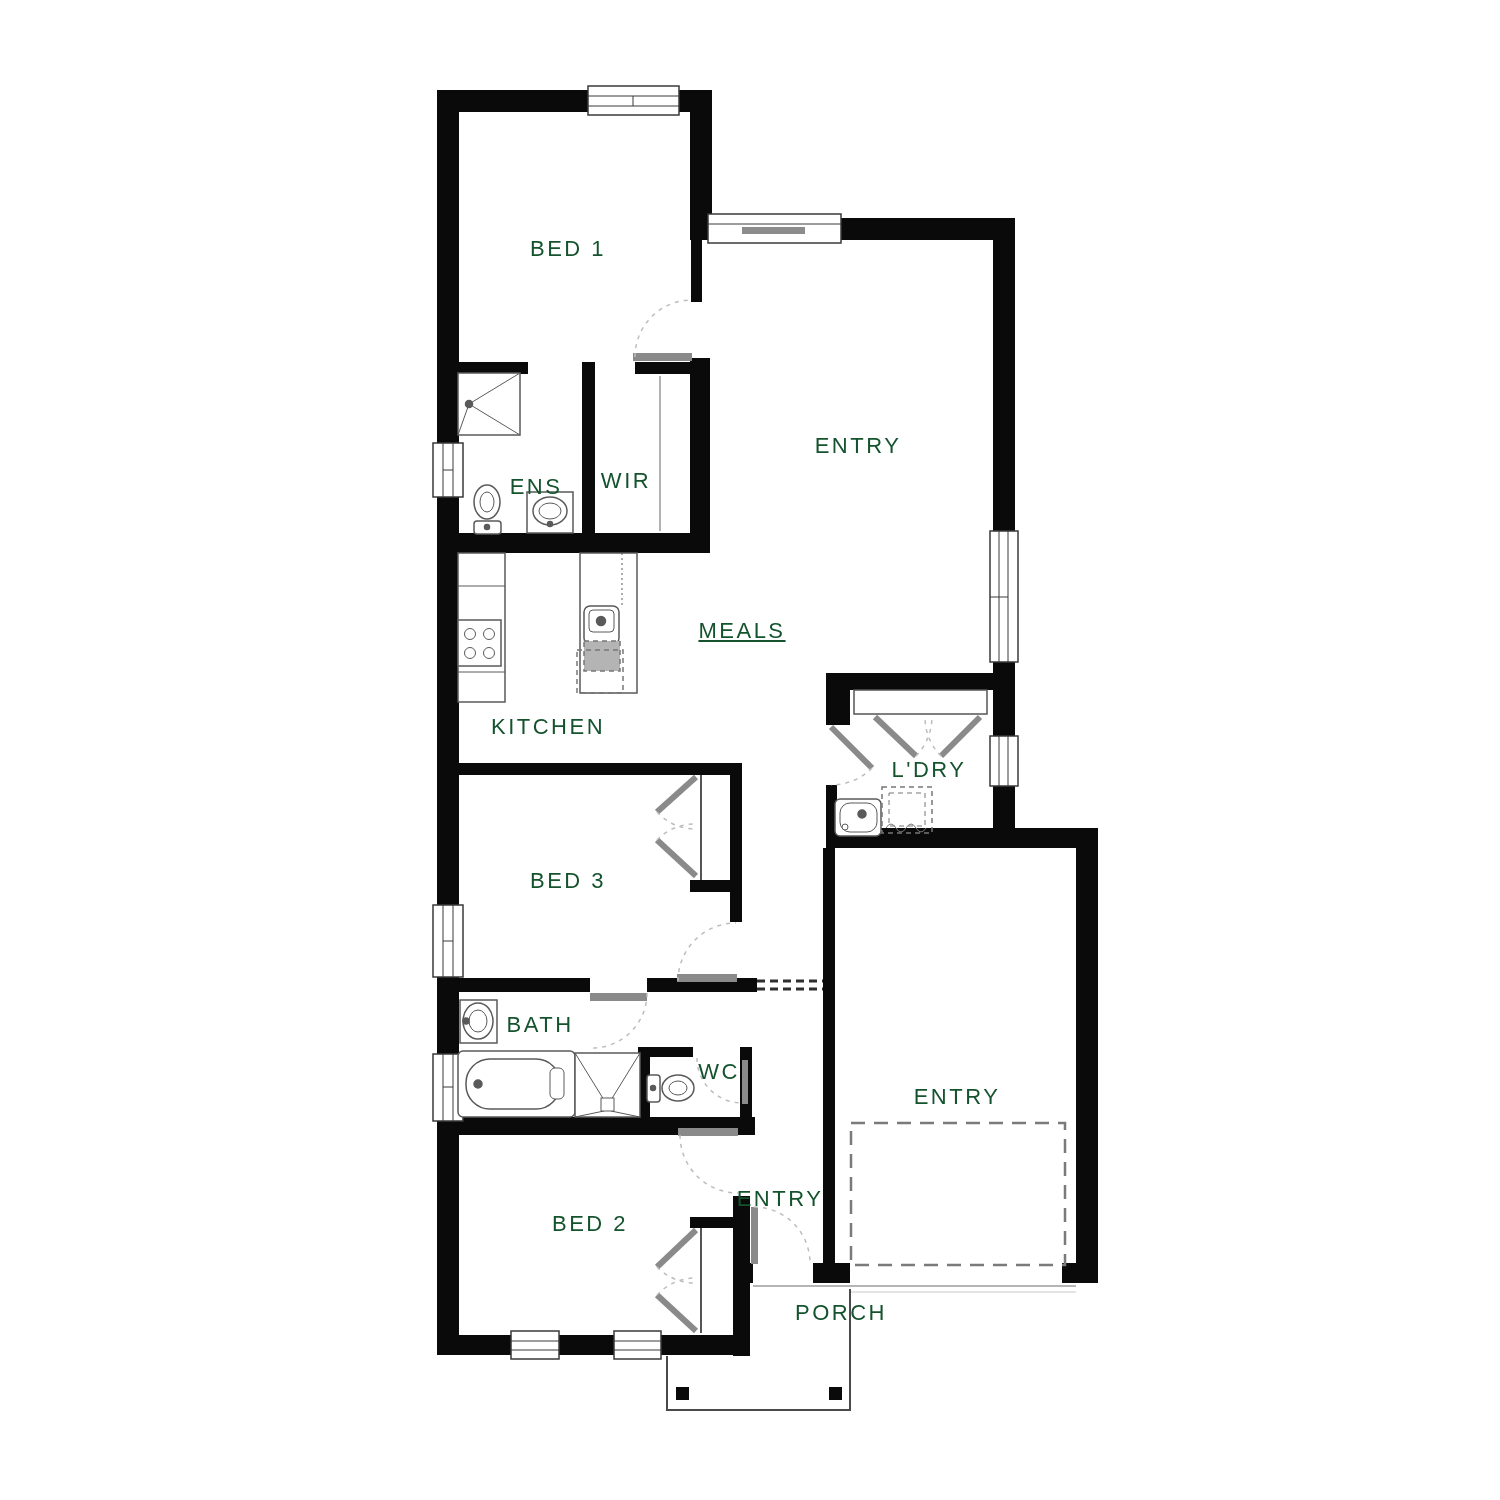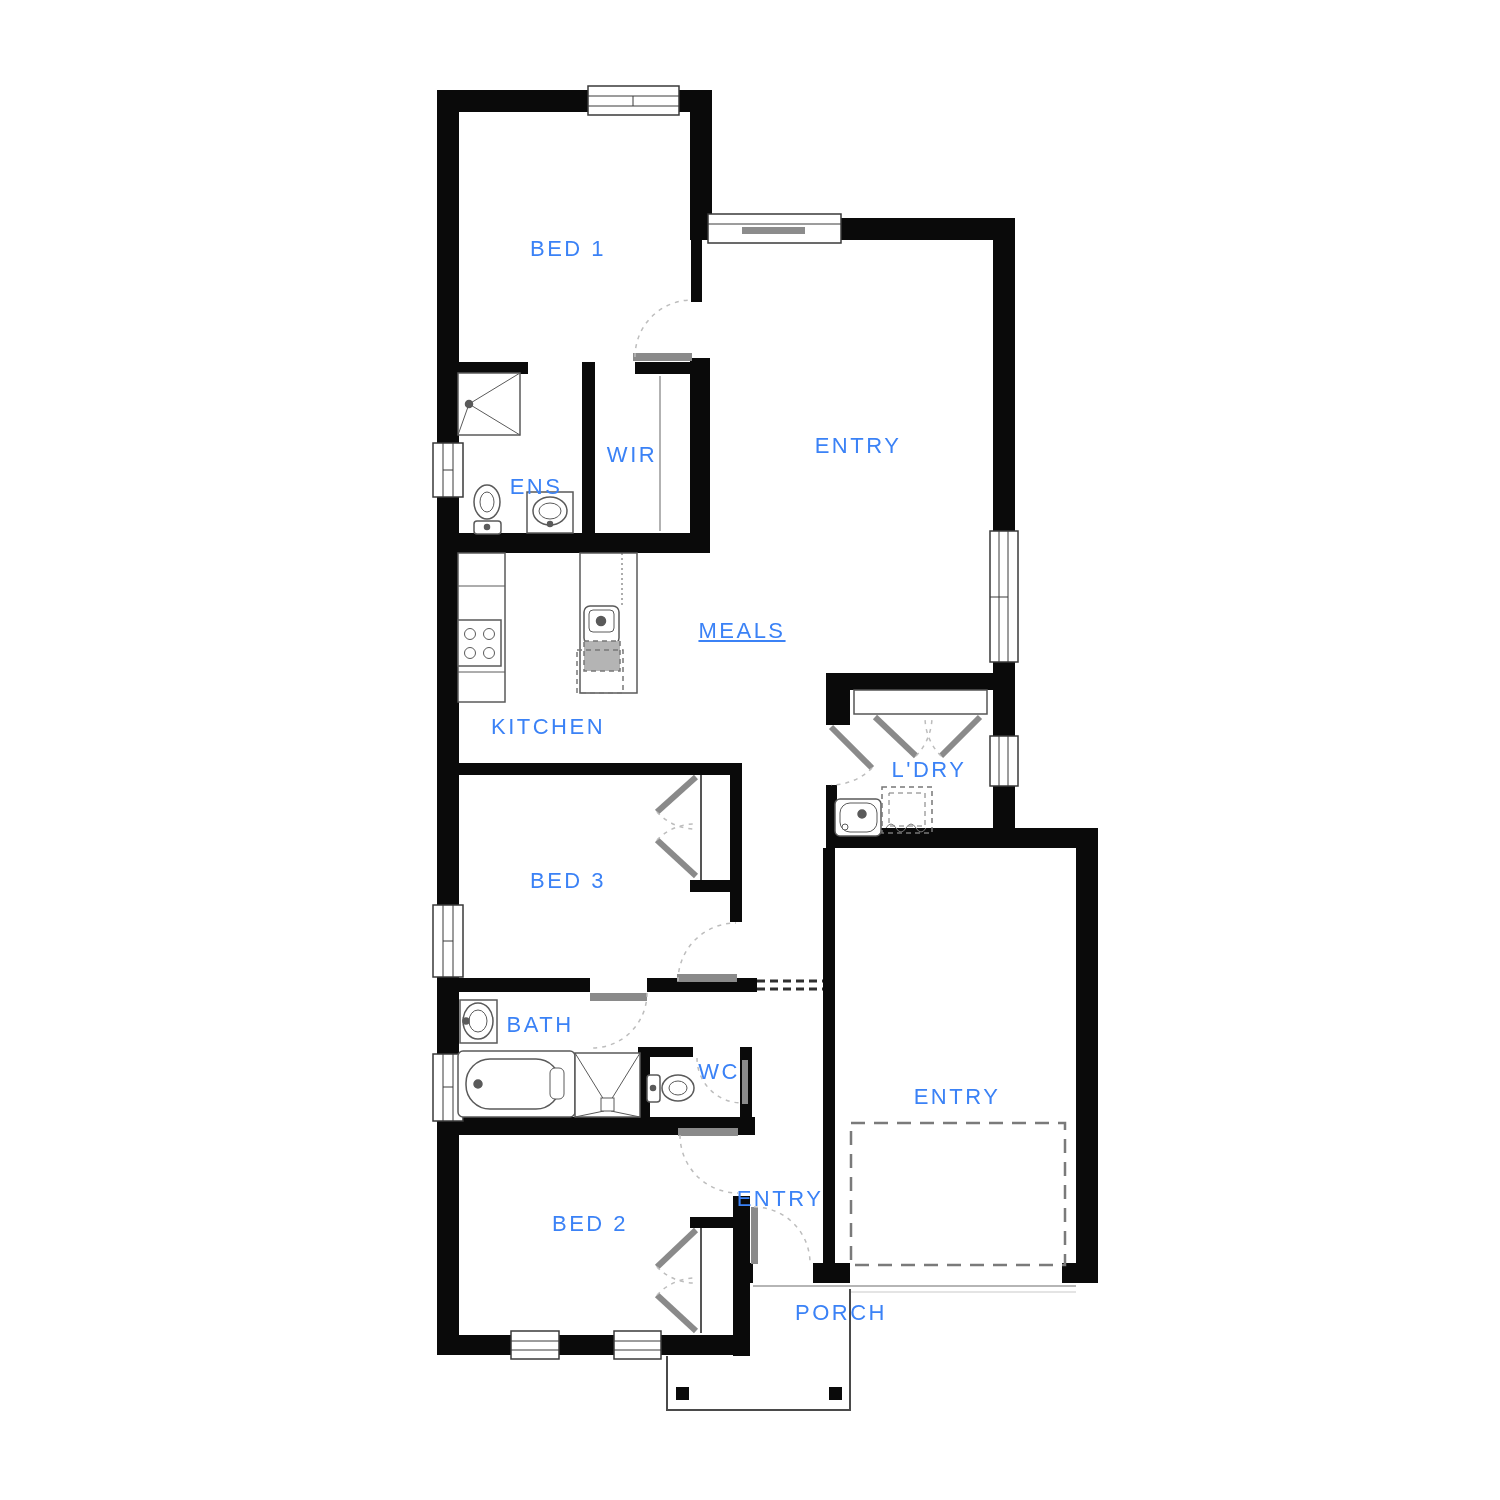--- a/index.html
+++ b/index.html
@@ -1,20 +1,20 @@
 <!DOCTYPE html>
 <html><head>
 <meta charset="utf-8">
 <style>
   html,body{margin:0;padding:0;background:#ffffff;}
   #stage{position:relative;width:1500px;height:1500px;background:#ffffff;overflow:hidden;
          font-family:"Liberation Sans", sans-serif;}
   #plan-svg{position:absolute;left:0;top:0;}
   .room-label{position:absolute;transform:translate(-50%,-50%);
-      font-size:22px;letter-spacing:2.5px;color:#3b82f6;white-space:nowrap;
+      font-size:22px;letter-spacing:2.5px;color:#14532d;white-space:nowrap;
       font-weight:400;}
 </style>
 </head>
 <body>
 
 <div id="stage">
 
 <svg id="plan-svg" width="1500" height="1500" viewBox="0 0 1500 1500">
 
   <g fill="#0a0a0a" stroke="none">
@@ -282,21 +282,21 @@
       <ellipse cx="678" cy="1088" rx="16" ry="13"></ellipse>
       <ellipse cx="678" cy="1088" rx="9" ry="7" stroke-width="1"></ellipse>
       <circle cx="653" cy="1088" r="2.5" fill="#5a5a5a"></circle>
     </g>
   </g>
 </svg>
 
   <div class="room-label" style="left:568px;top:249px;">BED 1</div>
   <div class="room-label" style="left:858px;top:446px;">ENTRY</div>
   <div class="room-label" style="left:536px;top:463px;margin-top:24px;">ENS</div>
-  <div class="room-label" style="left:626px;top:455px;margin-left:6px;">WIR</div>
+  <div class="room-label" style="left:626px;top:481px;">WIR</div>
   <div class="room-label" style="left:742px;top:631px;text-decoration:underline;">MEALS</div>
   <div class="room-label" style="left:548px;top:727px;">KITCHEN</div>
   <div class="room-label" style="left:929px;top:770px;">L'DRY</div>
   <div class="room-label" style="left:568px;top:881px;">BED 3</div>
   <div class="room-label" style="left:540px;top:1025px;">BATH</div>
   <div class="room-label" style="left:719px;top:1072px;">WC</div>
   <div class="room-label" style="left:957px;top:1097px;">ENTRY</div>
   <div class="room-label" style="left:780px;top:1163px;margin-top:36px;">ENTRY</div>
   <div class="room-label" style="left:578px;top:1224px;margin-left:12px;">BED 2</div>
   <div class="room-label" style="left:801px;top:1313px;margin-left:40px;">PORCH</div>

